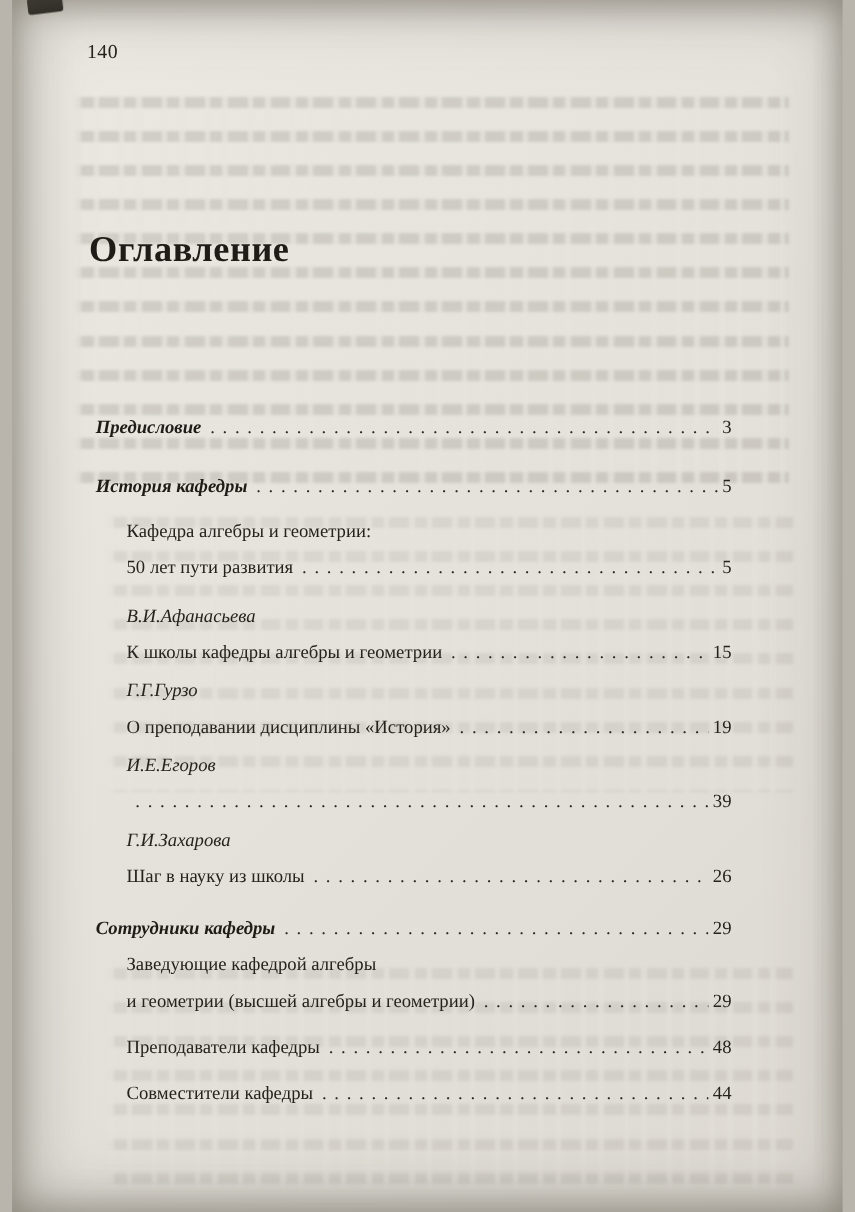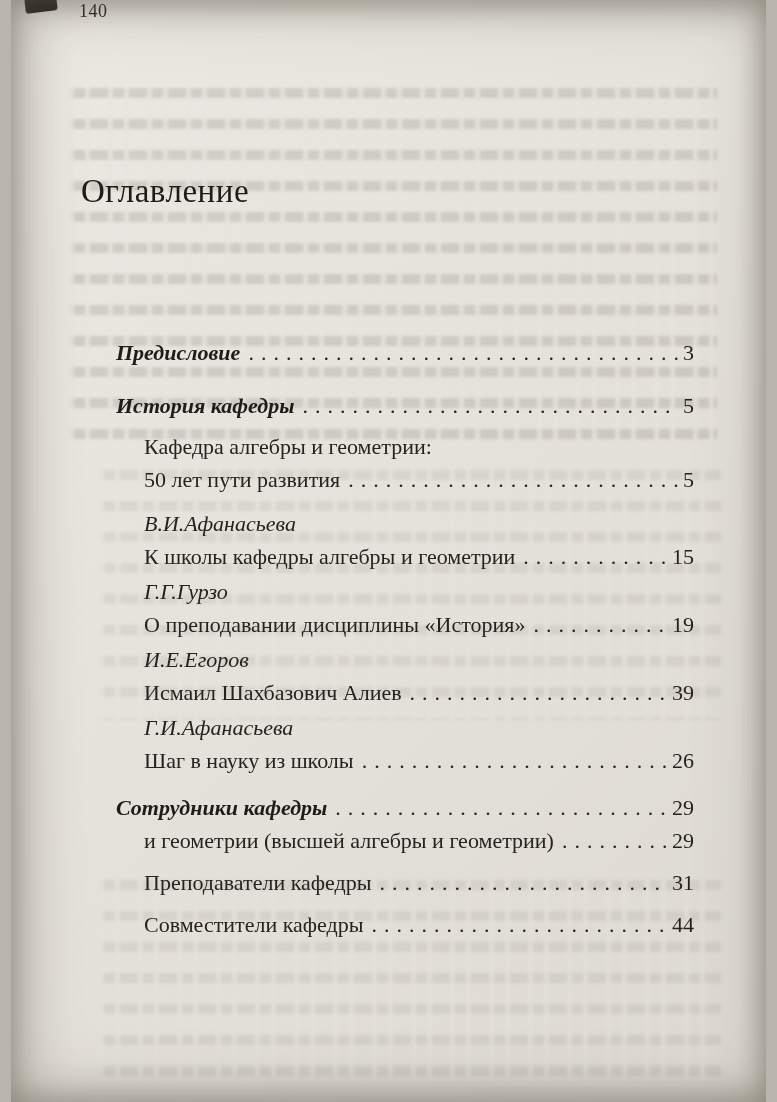--- a/index.html
+++ b/index.html
@@ -5,20 +5,21 @@
   html,body{margin:0;padding:0;background:#b9b5ac;}
   .page{
     position:relative;
     width:755px;height:1102px;
     margin:0 auto;
     overflow:hidden;
     background:linear-gradient(135deg,#ece9e3 0%,#e6e3dd 40%,#ddd9d2 100%);
     font-family:"Liberation Serif","DejaVu Serif",serif;
     color:#26231f;
     box-sizing:border-box;
+    padding-top:36px;
   }
   
   .page::after{
     content:"";position:absolute;inset:0;z-index:6;pointer-events:none;
     box-shadow:
       inset 0 0 70px rgba(95,88,76,.28),
       inset 18px 0 45px rgba(95,88,76,.20),
       inset -6px 0 22px rgba(95,88,76,.14),
       inset 0 10px 26px rgba(95,88,76,.24),
       inset 0 -12px 28px rgba(95,88,76,.18);
@@ -36,24 +37,24 @@
       repeating-linear-gradient(90deg, rgba(231,228,222,.78) 0 5px, rgba(231,228,222,0) 5px 16px, rgba(231,228,222,.78) 16px 21px, rgba(231,228,222,0) 21px 39px),
       repeating-linear-gradient(180deg, rgba(110,104,94,.32) 0 10px, rgba(0,0,0,0) 10px 31px);
   }
   .bleed.b1{top:88px;left:58px;width:648px;height:352px;opacity:.62;}
   .bleed.b2{top:470px;left:88px;width:622px;height:250px;opacity:.34;}
   .bleed.b3{top:880px;left:88px;width:622px;height:200px;opacity:.34;}
   .content{position:relative;z-index:2;}
   .folio{margin-left:68px;font-size:18px;letter-spacing:.5px;line-height:22px;}
   h1.toc-title{
     margin:150px 0 0 70px;
-    font-size:33px;line-height:38px;font-weight:normal;letter-spacing:.5px;
+    font-size:33px;line-height:38px;font-weight:bold;letter-spacing:.5px;
     color:#1f1c18;
   }
-  .toc{margin:126px 0 0 105px;width:578px;font-size:22px;line-height:33px;}
+  .toc{margin:126px 0 0 76px;width:578px;font-size:17px;line-height:33px;}
   .row{display:flex;align-items:baseline;}
   .t{white-space:nowrap;}
   .bi{font-weight:bold;font-style:italic;color:#1f1c18;}
   .it{font-style:italic;}
   .indent{padding-left:28px;}
   .leader{flex:1 1 auto;overflow:hidden;white-space:nowrap;margin:0 4px 0 8px;min-width:0;}
   .leader::after{
     content:"............................................................";
     letter-spacing:7px;color:#2b2824;
   }
@@ -122,55 +123,57 @@
         <span class="t">О преподавании дисциплины «История»</span>
         <span class="leader"></span>
         <span class="pg">19</span>
       </div>
 
       <div class="row indent mt2">
         <span class="t it">И.Е.Егоров</span>
       </div>
 
       <div class="row indent">
-        <span class="t">Исмаил Шахбазович Алиев</span>
         <span class="leader"></span>
         <span class="pg">39</span>
       </div>
 
       <div class="row indent mt2">
-        <span class="t it">Г.И.Афанасьева</span>
+        <span class="t it">Г.И.Захарова</span>
       </div>
 
 
 
       <div class="row indent">
         <span class="t">Шаг в науку из школы</span>
         <span class="leader"></span>
         <span class="pg">26</span>
       </div>
 
       <div class="row mt14">
         <span class="t bi">Сотрудники кафедры</span>
         <span class="leader"></span>
         <span class="pg">29</span>
       </div>
 
       <div>
         <div class="row indent">
+          <span class="t">Заведующие кафедрой алгебры</span>
+        </div>
+        <div class="row indent">
           <span class="t">и геометрии (высшей алгебры и геометрии)</span>
           <span class="leader"></span>
           <span class="pg">29</span>
         </div>
       </div>
 
       <div class="row indent mt9">
         <span class="t">Преподаватели кафедры</span>
         <span class="leader"></span>
-        <span class="pg">31</span>
+        <span class="pg">48</span>
       </div>
 
       <div class="row indent mt9">
         <span class="t">Совместители кафедры</span>
         <span class="leader"></span>
         <span class="pg">44</span>
       </div>
 
     </div>
   </div>

